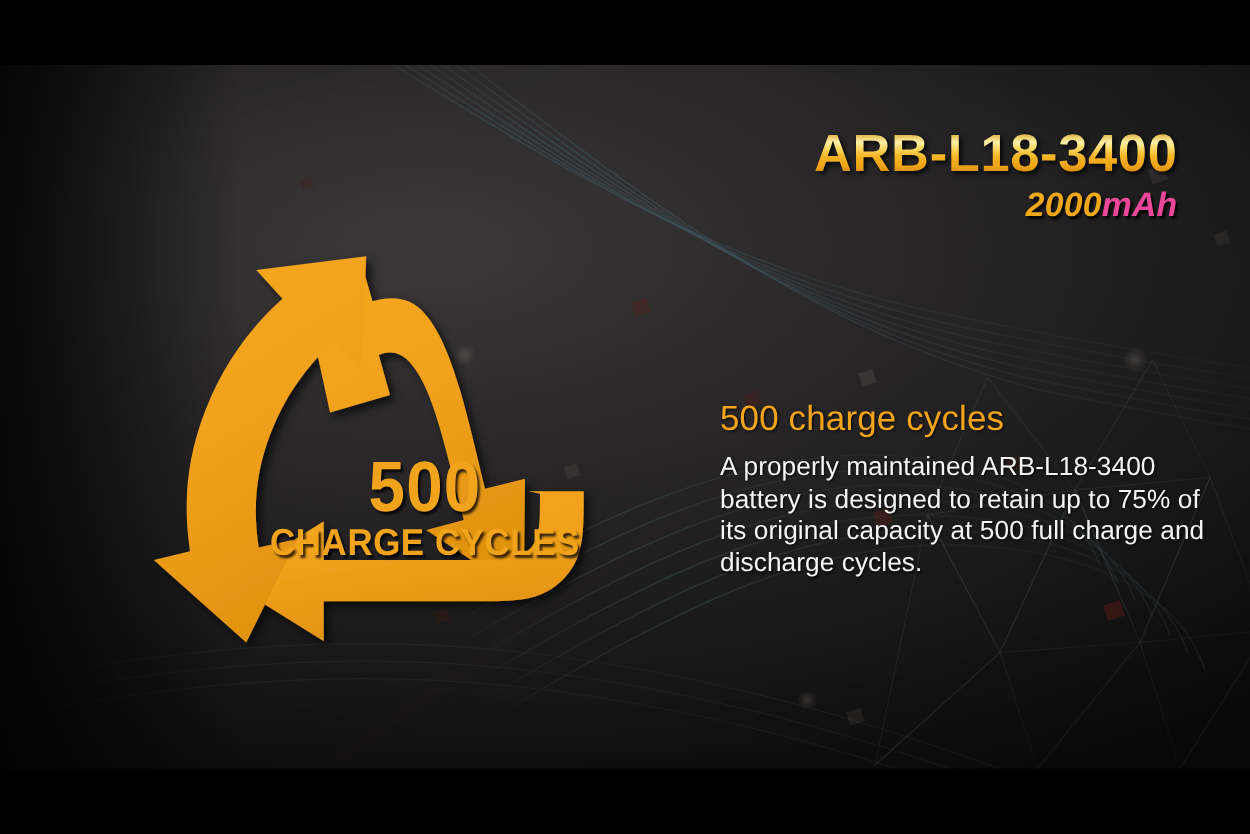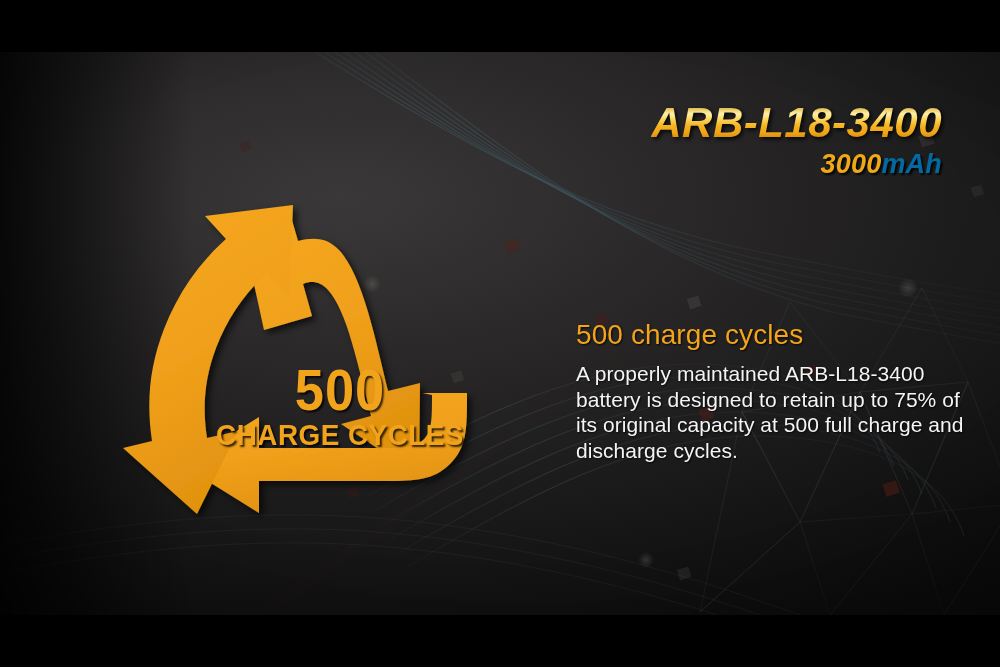--- a/index.html
+++ b/index.html
@@ -134,21 +134,20 @@
     position: absolute;
     right: 58px;
     top: 100px;
     text-align: right;
     z-index: 12;
   }
   .product-title {
     display: block;
     font-family: "Liberation Sans", sans-serif;
     font-weight: bold;
-    font-style: italic;
     font-size: 42px;
     line-height: 46px;
     letter-spacing: 0.5px;
     background: linear-gradient(
         to bottom,
         #9a6a07 0%,
         #d6a425 12%,
         #fff0a8 30%,
         #fcd65c 42%,
         #f5b322 56%,
@@ -166,21 +165,21 @@
     margin-top: 2px;
     font-family: "Liberation Sans", sans-serif;
     font-weight: bold;
     font-style: italic;
     font-size: 27px;
     line-height: 32px;
     letter-spacing: 0.2px;
     text-shadow: 2px 2px 2px rgba(0,0,0,0.85);
   }
   .capacity-value { color: #F0A816; }
-  .capacity-unit  { color: #0369a1; }
+  .capacity-unit  { color: #ec4899; }
 
   .feature-block {
     position: absolute;
     left: 576px;
     top: 318px;
     width: 390px;
     z-index: 12;
   }
   .feature-heading {
     display: block;
@@ -370,21 +369,21 @@
   </div>
 
   <div class="cycle-caption" style="top: 362px;">
     <span class="cycle-number">500</span>
     <span class="cycle-label">CHARGE CYCLES</span>
   </div>
 
   <div class="product-title-block">
     <span class="product-title">ARB-L18-3400</span>
     <span class="product-capacity">
-      <span class="capacity-value">3000</span><span class="capacity-unit">mAh</span>
+      <span class="capacity-value">2000</span><span class="capacity-unit">mAh</span>
     </span>
   </div>
 
   <div class="feature-block">
     <span class="feature-heading">500 charge cycles</span>
     <span class="feature-body">A properly maintained ARB-L18-3400 battery is designed to retain up to 75% of its original capacity at 500 full charge and discharge cycles.</span>
   </div>
 
   <div class="letterbox top"></div>
   <div class="letterbox bottom"></div>

